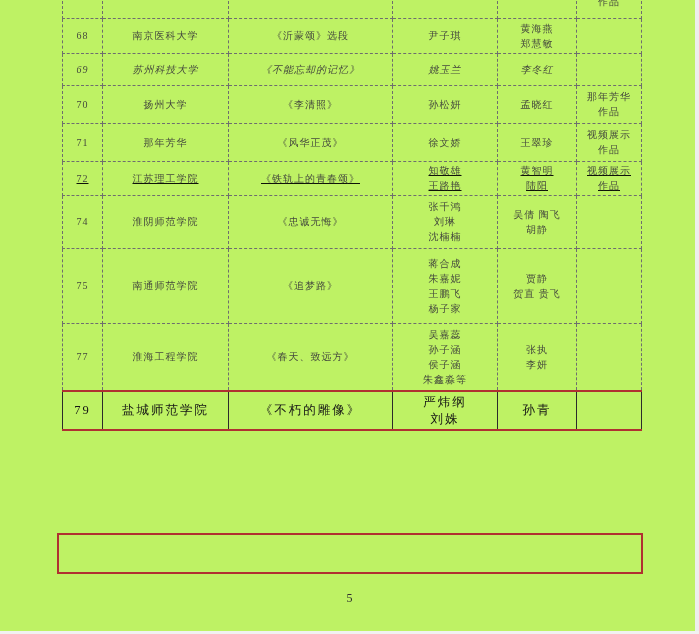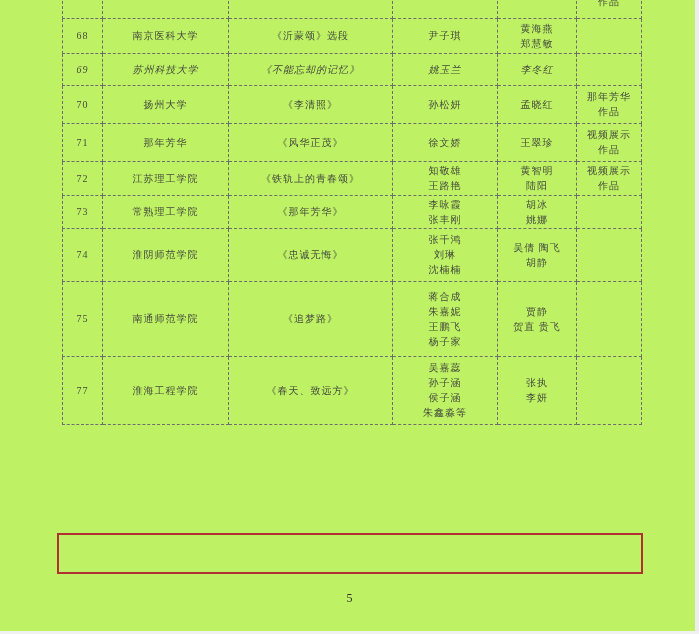--- a/index.html
+++ b/index.html
@@ -152,21 +152,21 @@
               <div>徐文娇</div>
             </td>
             <td>
               <div>王翠珍</div>
             </td>
             <td>
               <div>视频展示</div>
               <div>作品</div>
             </td>
           </tr>
-          <tr class="fuzzy" style="height: 34px;">
+          <tr class="fuzzy" style="height: 34px; text-decoration: underline;">
             <td>
               <div>72</div>
             </td>
             <td>
               <div>江苏理工学院</div>
             </td>
             <td>
               <div>《铁轨上的青春颂》</div>
             </td>
             <td>
@@ -174,40 +174,20 @@
               <div>王路艳</div>
             </td>
             <td>
               <div>黄智明</div>
               <div>陆阳</div>
             </td>
             <td>
               <div>视频展示</div>
               <div>作品</div>
             </td>
-          </tr>
-          <tr class="fuzzy" style="height: 33px;">
-            <td>
-              <div>73</div>
-            </td>
-            <td>
-              <div>常熟理工学院</div>
-            </td>
-            <td>
-              <div>《那年芳华》</div>
-            </td>
-            <td>
-              <div>李咏霞</div>
-              <div>张丰刚</div>
-            </td>
-            <td>
-              <div>胡冰</div>
-              <div>姚娜</div>
-            </td>
-            <td></td>
           </tr>
           <tr class="fuzzy" style="height: 53px;">
             <td>
               <div>74</div>
             </td>
             <td>
               <div>淮阴师范学院</div>
             </td>
             <td>
               <div>《忠诚无悔》</div>
@@ -260,20 +240,39 @@
               <div>孙子涵</div>
               <div>侯子涵</div>
               <div>朱鑫淼等</div>
             </td>
             <td>
               <div>张执</div>
               <div>李妍</div>
             </td>
             <td></td>
           </tr>
+          <tr class="highlight" style="height: 39px;">
+            <td>
+              <div>79</div>
+            </td>
+            <td>
+              <div>盐城师范学院</div>
+            </td>
+            <td>
+              <div>《不朽的雕像》</div>
+            </td>
+            <td>
+              <div>严炜纲</div>
+              <div>刘姝</div>
+            </td>
+            <td>
+              <div>孙青</div>
+            </td>
+            <td></td>
+          </tr>
         </tbody>
     </table>
   </div>
 
   <div class="highlight-box"></div>
 
   <div class="page-number">5</div>
 
   <div class="edge-right"></div>
   <div class="edge-bottom"></div>

